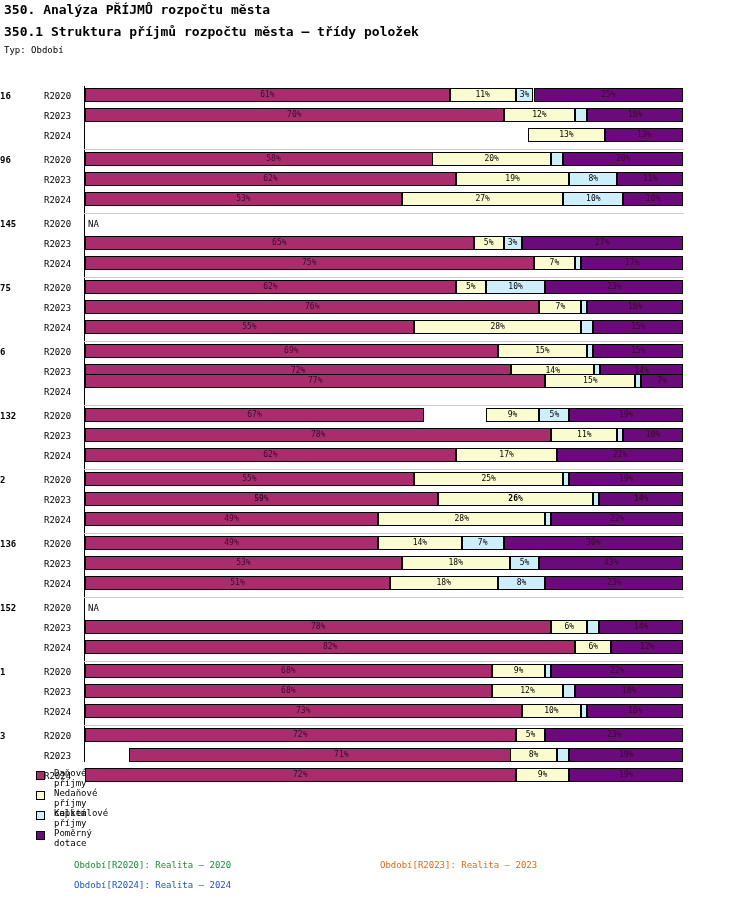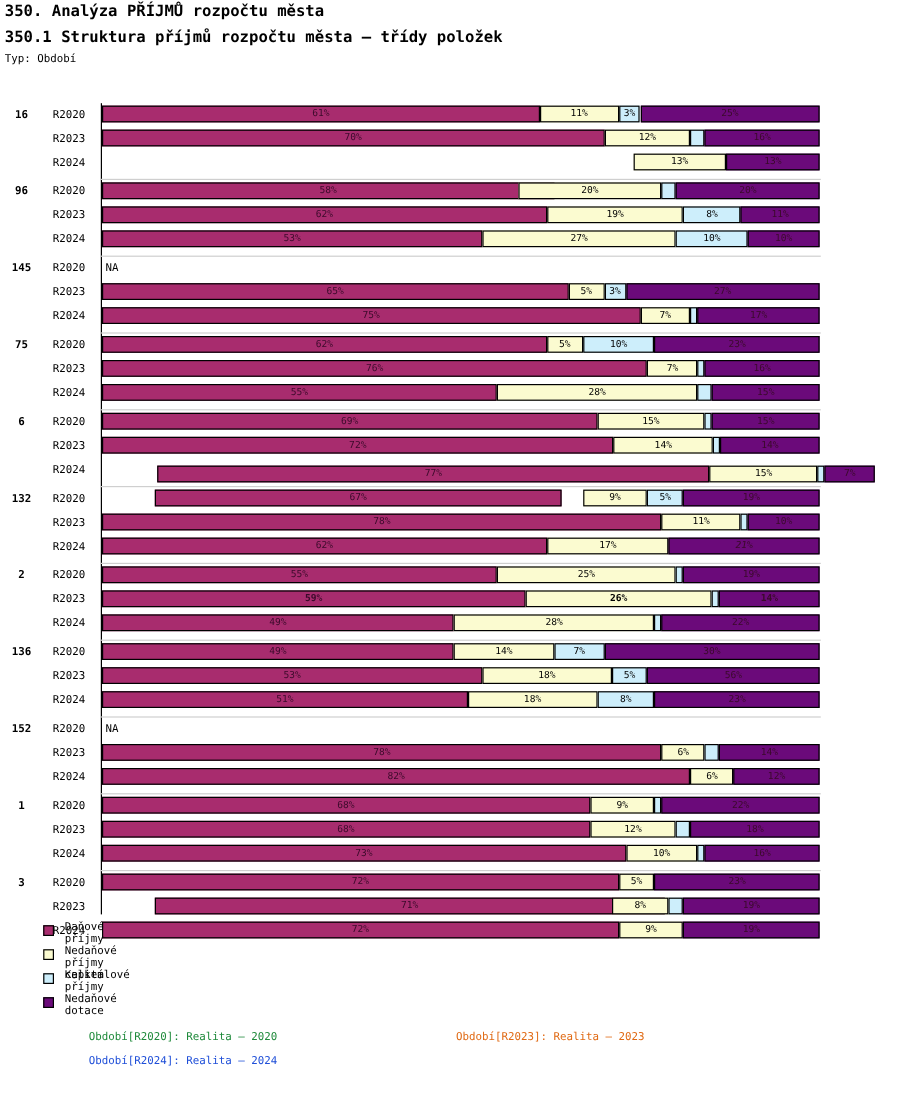--- a/index.html
+++ b/index.html
@@ -22,21 +22,21 @@
   .typ{
     position:absolute;left:4px;top:45px;
     font-size:9px;
   }
   .plot{
     position:absolute;left:0;top:86px;width:750px;height:676px;
   }
   .grouplabel{
     position:absolute;
     font-size:9px;font-weight:bold;
-    text-align:center;
+    text-align:left;
     width:36px;
   }
   .rowlabel{
     position:absolute;left:44px;
     font-size:9px;
     width:40px;
   }
   .axis{
     position:absolute;left:84px;top:0;width:1px;height:676px;
     background:#000;
@@ -293,39 +293,39 @@
         <span>14%</span>
       </div>
       <div class="seg s2" style="left: 509.188px; width: 5.92079px;">
         <span></span>
       </div>
       <div class="seg s3" style="left: 515.109px; width: 82.8911px;">
         <span>14%</span>
       </div>
     </div>
     <div class="rowlabel" style="top: 301px;">R2024</div>
-    <div class="bar" style="top: 302px; width: 598px; margin-left: 46px;">
+    <div class="bar" style="top: 288px; width: 598px;">
       <div class="seg s0" style="left: 0px; width: 460.46px;">
         <span>77%</span>
       </div>
       <div class="seg s1" style="left: 460.46px; width: 89.7px;">
         <span>15%</span>
       </div>
       <div class="seg s2" style="left: 550.16px; width: 5.98px;">
         <span></span>
       </div>
       <div class="seg s3" style="left: 556.14px; width: 41.86px;">
         <span>7%</span>
       </div>
     </div>
     <div class="sep" style="top: 319px;"></div>
     <div class="grouplabel" style="left: 0px; top: 325px;">132</div>
     <div class="rowlabel" style="top: 325px;">R2020</div>
     <div class="bar" style="top: 322px; width: 598px;">
-      <div class="seg s0" style="left: 0px; width: 339px; margin-left: 44px;">
+      <div class="seg s0" style="left: 0px; width: 339px;">
         <span>67%</span>
       </div>
       <div class="seg s1" style="left: 400.66px; width: 53.82px;">
         <span>9%</span>
       </div>
       <div class="seg s2" style="left: 454.48px; width: 29.9px;">
         <span>5%</span>
       </div>
       <div class="seg s3" style="left: 484.38px; width: 113.62px;">
         <span>19%</span>
@@ -427,21 +427,21 @@
       <div class="seg s0" style="left: 0px; width: 316.94px;">
         <span>53%</span>
       </div>
       <div class="seg s1" style="left: 316.94px; width: 107.64px;">
         <span>18%</span>
       </div>
       <div class="seg s2" style="left: 424.58px; width: 29.9px;">
         <span>5%</span>
       </div>
       <div class="seg s3" style="left: 454.48px; width: 143.52px;">
-        <span>56%</span>
+        <span>43%</span>
       </div>
     </div>
     <div class="rowlabel" style="top: 493px;">R2024</div>
     <div class="bar" style="top: 490px; width: 598px;">
       <div class="seg s0" style="left: 0px; width: 304.98px;">
         <span>51%</span>
       </div>
       <div class="seg s1" style="left: 304.98px; width: 107.64px;">
         <span>18%</span>
       </div>
@@ -581,19 +581,19 @@
     <div class="legrow">
       <span class="legbox" style="background: rgb(251, 251, 208);"></span>
       <span class="legtxt">Nedaňové příjmy celkem</span>
     </div>
     <div class="legrow">
       <span class="legbox" style="background: rgb(205, 238, 251);"></span>
       <span class="legtxt">Kapitálové příjmy</span>
     </div>
     <div class="legrow">
       <span class="legbox" style="background: rgb(107, 10, 122);"></span>
-      <span class="legtxt">Nedaňové dotace</span>
+      <span class="legtxt">Poměrný dotace</span>
     </div>
   </div>
 
 <div class="foot f1">Období[R2020]: Realita – 2020</div>
 <div class="foot f2">Období[R2023]: Realita – 2023</div>
 <div class="foot f3">Období[R2024]: Realita – 2024</div>
 
 </body></html>

